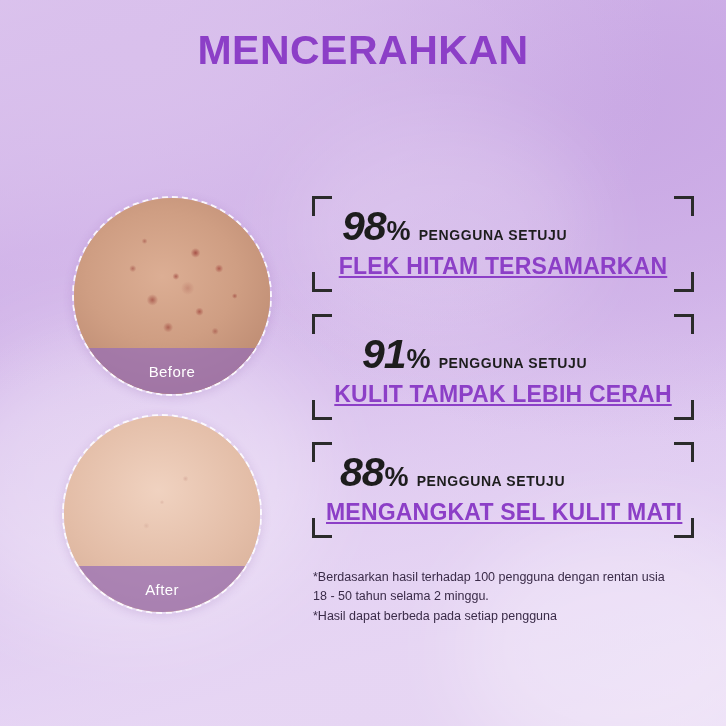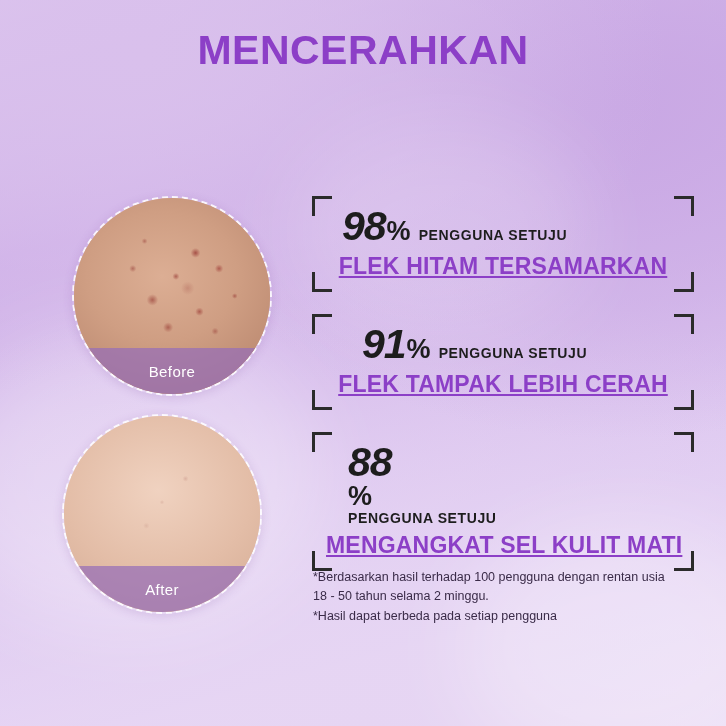--- a/index.html
+++ b/index.html
@@ -172,22 +172,22 @@
     margin-top: 6px;
     font-size: 23px;
     font-weight: bold;
     color: #8c3fc7;
     letter-spacing: 0.2px;
     text-align: center;
     white-space: nowrap;
     text-decoration: underline;
   }
   .stat-1 .stat-row { padding-left: 16px; }
-  .stat-2 .stat-row { padding-left: 36px; }
-  .stat-3 .stat-row { padding-left: 14px; flex-direction: column; }
+  .stat-2 .stat-row { padding-left: 36px; margin-top: 10px; }
+  .stat-3 .stat-row { padding-left: 14px; }
 
   
   .footnotes {
     position: absolute;
     left: 313px;
     top: 568px;
     width: 392px;
     color: #3a2b48;
     font-size: 12.5px;
     line-height: 1.55;
@@ -235,21 +235,21 @@
     <div class="stat stat-2">
       <span class="corner tl"></span>
       <span class="corner tr"></span>
       <span class="corner bl"></span>
       <span class="corner br"></span>
       <div class="stat-row">
         <span class="stat-number">91</span>
         <span class="stat-pct">%</span>
         <span class="stat-users">PENGGUNA SETUJU</span>
       </div>
-      <div class="stat-benefit">FLEK TAMPAK LEBIH CERAH</div>
+      <div class="stat-benefit">KULIT TAMPAK LEBIH CERAH</div>
     </div>
 
     <div class="stat stat-3">
       <span class="corner tl"></span>
       <span class="corner tr"></span>
       <span class="corner bl"></span>
       <span class="corner br"></span>
       <div class="stat-row">
         <span class="stat-number">88</span>
         <span class="stat-pct">%</span>

